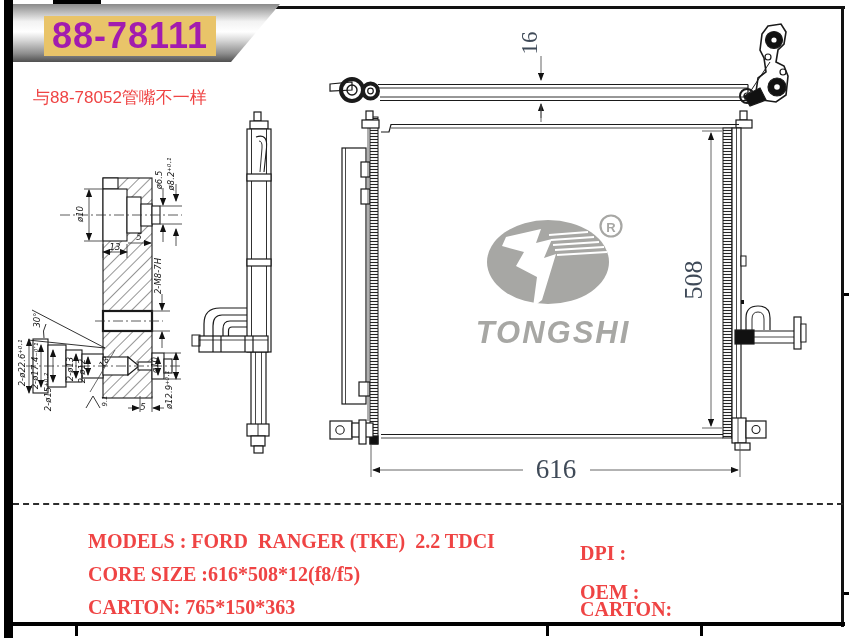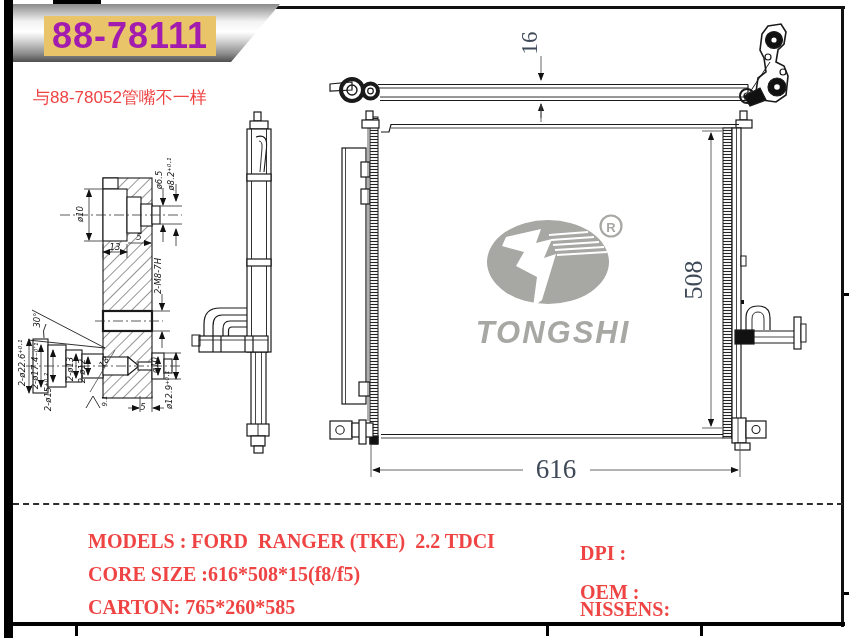--- a/index.html
+++ b/index.html
@@ -298,17 +298,17 @@
     </g>
     <circle cx="611" cy="226" r="10.5" fill="none" stroke="#a7a7a4" stroke-width="2.2"></circle>
     <text x="611" y="231.5" text-anchor="middle" font-family="Liberation Sans,sans-serif" font-size="13" font-weight="bold" fill="#a7a7a4">R</text>
     <text x="553" y="343" text-anchor="middle" font-family="Liberation Sans,sans-serif" font-size="31" font-weight="bold" font-style="italic" letter-spacing="2" fill="#a7a7a4">TONGSHI</text>
   </g>
 </svg>
 
 <div class="abs" id="divider"></div>
 
 <div class="abs spec" style="left:48px;top:531px">MODELS : FORD  RANGER (TKE)  2.2 TDCI</div>
-<div class="abs spec" style="left:48px;top:564px">CORE SIZE :616*508*15(f8/f5)</div>
-<div class="abs spec" style="left:48px;top:597px">CARTON: 765*260*585</div>
+<div class="abs spec" style="left:48px;top:564px">CORE SIZE :616*508*12(f8/f5)</div>
+<div class="abs spec" style="left:48px;top:597px">CARTON: 765*150*363</div>
 <div class="abs spec" style="left:540px;top:543px">DPI :</div>
 <div class="abs spec" style="left:540px;top:582px">OEM :</div>
-<div class="abs spec" style="left:540px;top:599px">NISSENS:</div>
+<div class="abs spec" style="left:540px;top:599px">CARTON:</div>
 
 </body></html>

